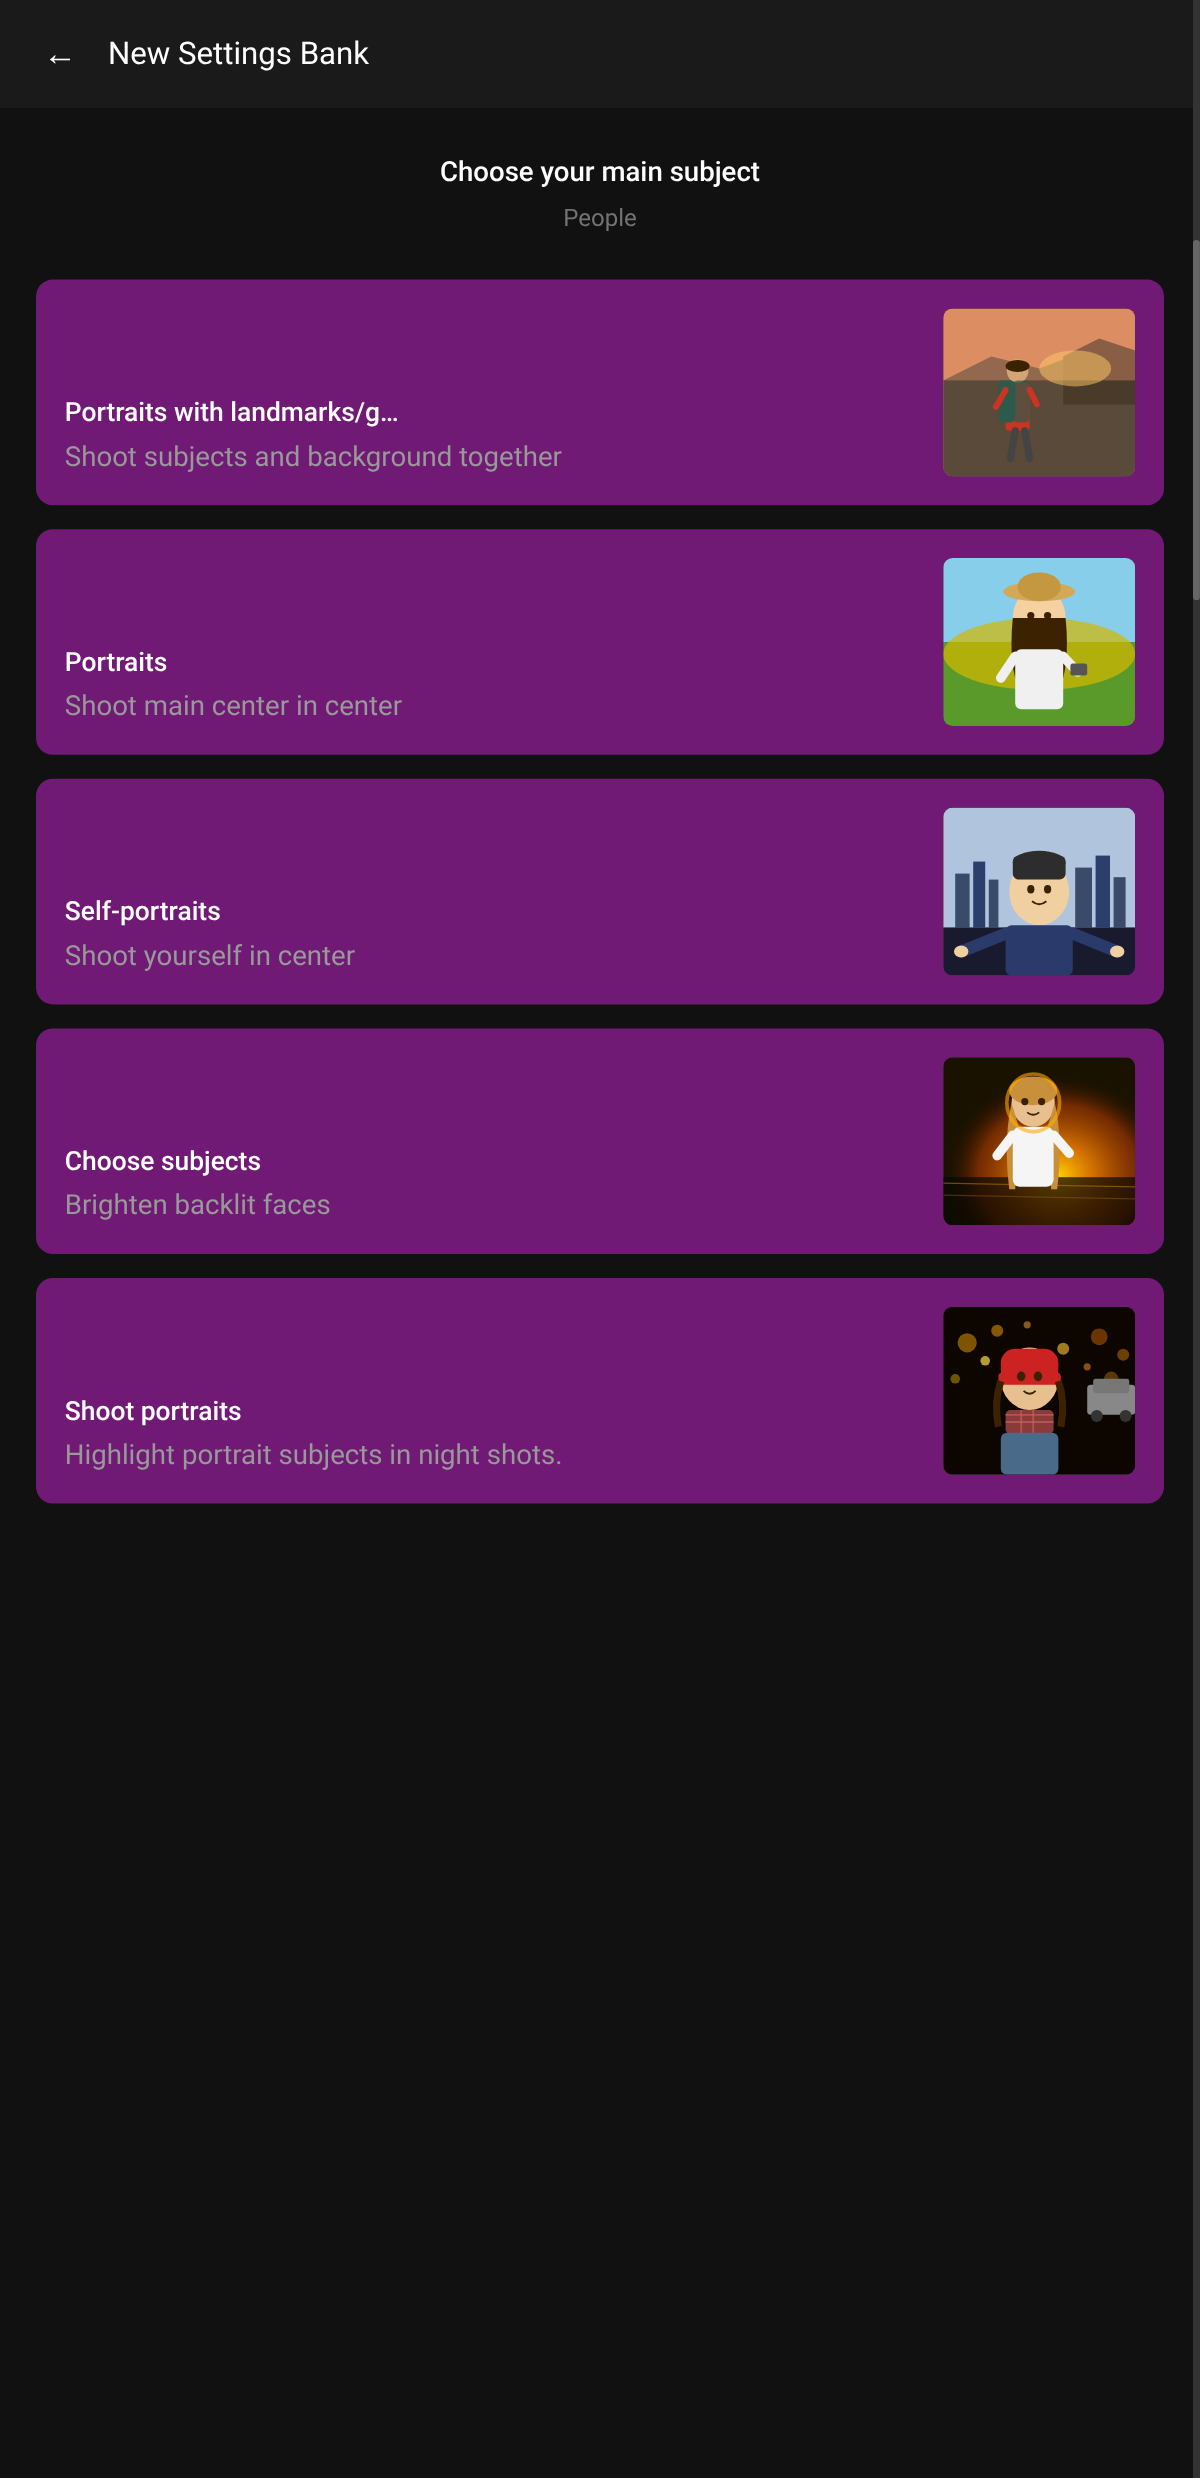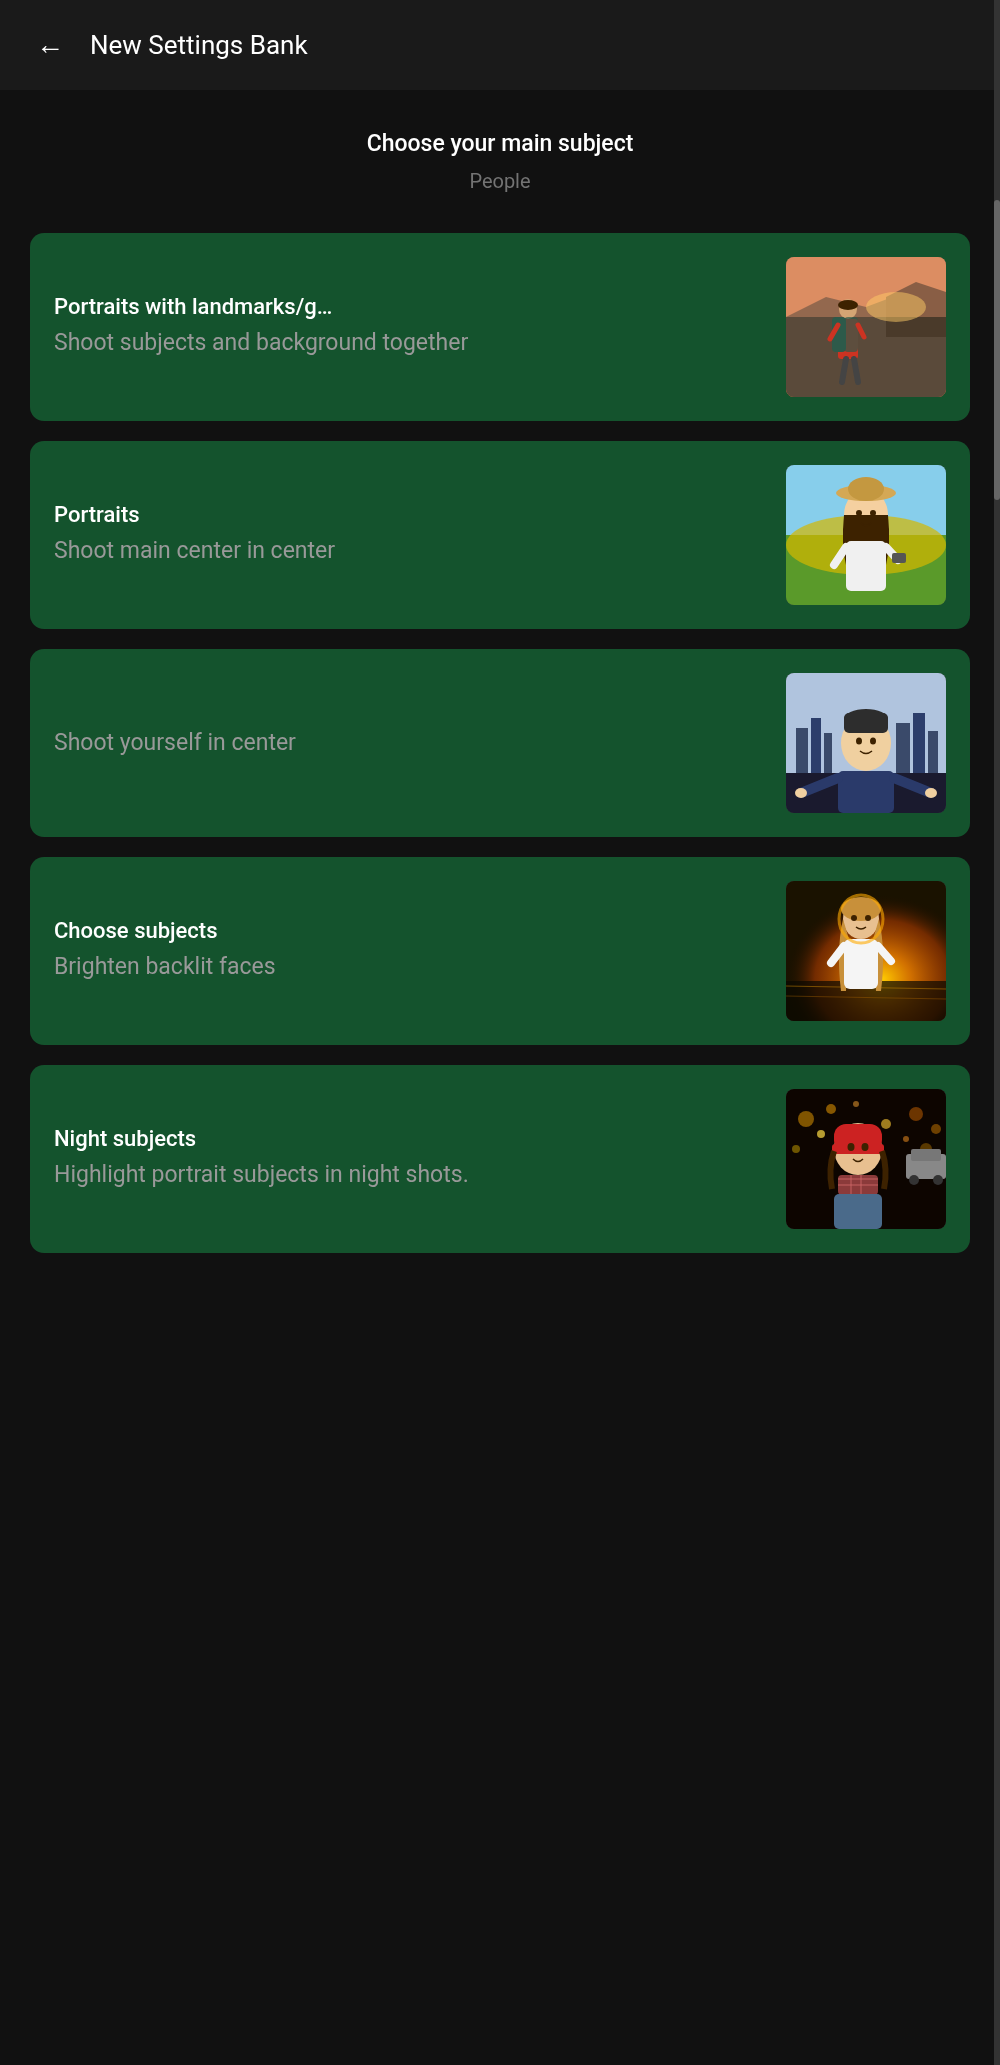--- a/index.html
+++ b/index.html
@@ -58,26 +58,26 @@
     }
 
     .page-subtitle {
       text-align: center;
       font-size: 20px;
       color: #737373;
       margin-bottom: 40px;
     }
 
     .card {
-      background-color: #14532d;
+      background-color: #701a75;
       border-radius: 14px;
       margin-bottom: 20px;
       padding: 24px 24px;
       display: flex;
-      align-items: center;
+      align-items: flex-end;
       justify-content: space-between;
       cursor: pointer;
       min-height: 160px;
     }
 
     .card-text {
       flex: 1;
       padding-right: 20px;
     }
 
@@ -206,20 +206,21 @@
         <line x1="60" y1="82" x2="48" y2="100" stroke="#f0f0f0" stroke-width="8" stroke-linecap="round"></line>
         <line x1="100" y1="82" x2="112" y2="95" stroke="#f0f0f0" stroke-width="8" stroke-linecap="round"></line>
 
         <rect x="106" y="88" width="14" height="10" fill="#555" rx="2"></rect>
       </svg>
     </div>
   </div>
 
   <div class="card">
     <div class="card-text">
+      <div class="card-title">Self-portraits</div>
       <div class="card-description">Shoot yourself in center</div>
     </div>
     <div class="card-image">
       <svg class="person-svg" viewBox="0 0 160 140" xmlns="http://www.w3.org/2000/svg">
 
         <rect width="160" height="100" fill="#b0c4de"></rect>
 
         <rect x="10" y="55" width="12" height="45" fill="#3a4a6a"></rect>
         <rect x="25" y="45" width="10" height="55" fill="#2c3e6b"></rect>
         <rect x="38" y="60" width="8" height="40" fill="#3a4a6a"></rect>
@@ -286,21 +287,21 @@
         <line x1="58" y1="65" x2="45" y2="82" stroke="#f5f5f5" stroke-width="8" stroke-linecap="round"></line>
         <line x1="92" y1="65" x2="105" y2="80" stroke="#f5f5f5" stroke-width="8" stroke-linecap="round"></line>
 
         <ellipse cx="75" cy="38" rx="22" ry="24" fill="none" stroke="#ffaa00" stroke-width="3" opacity="0.6"></ellipse>
       </svg>
     </div>
   </div>
 
   <div class="card">
     <div class="card-text">
-      <div class="card-title">Night subjects</div>
+      <div class="card-title">Shoot portraits</div>
       <div class="card-description">Highlight portrait subjects in night shots.</div>
     </div>
     <div class="card-image">
       <svg class="person-svg" viewBox="0 0 160 140" xmlns="http://www.w3.org/2000/svg">
 
         <rect width="160" height="140" fill="#0d0500"></rect>
 
         <circle cx="20" cy="30" r="8" fill="#cc8800" opacity="0.6"></circle>
         <circle cx="45" cy="20" r="5" fill="#ffaa00" opacity="0.5"></circle>
         <circle cx="130" cy="25" r="7" fill="#cc6600" opacity="0.5"></circle>

